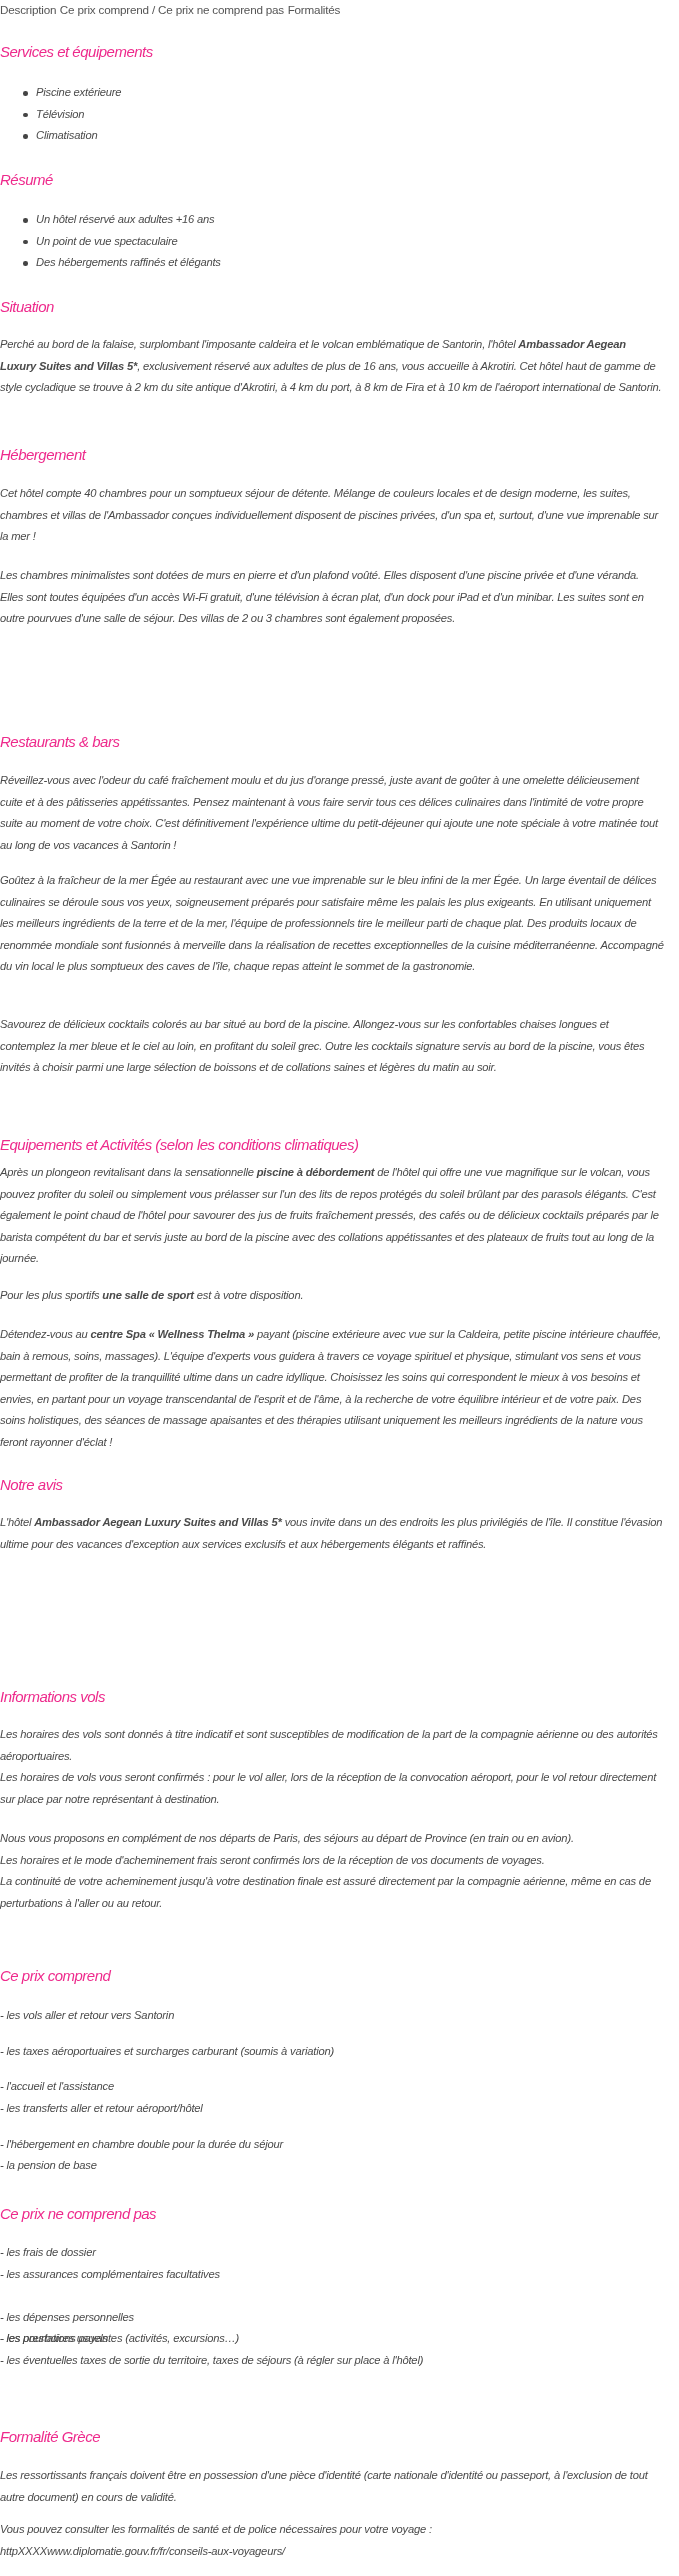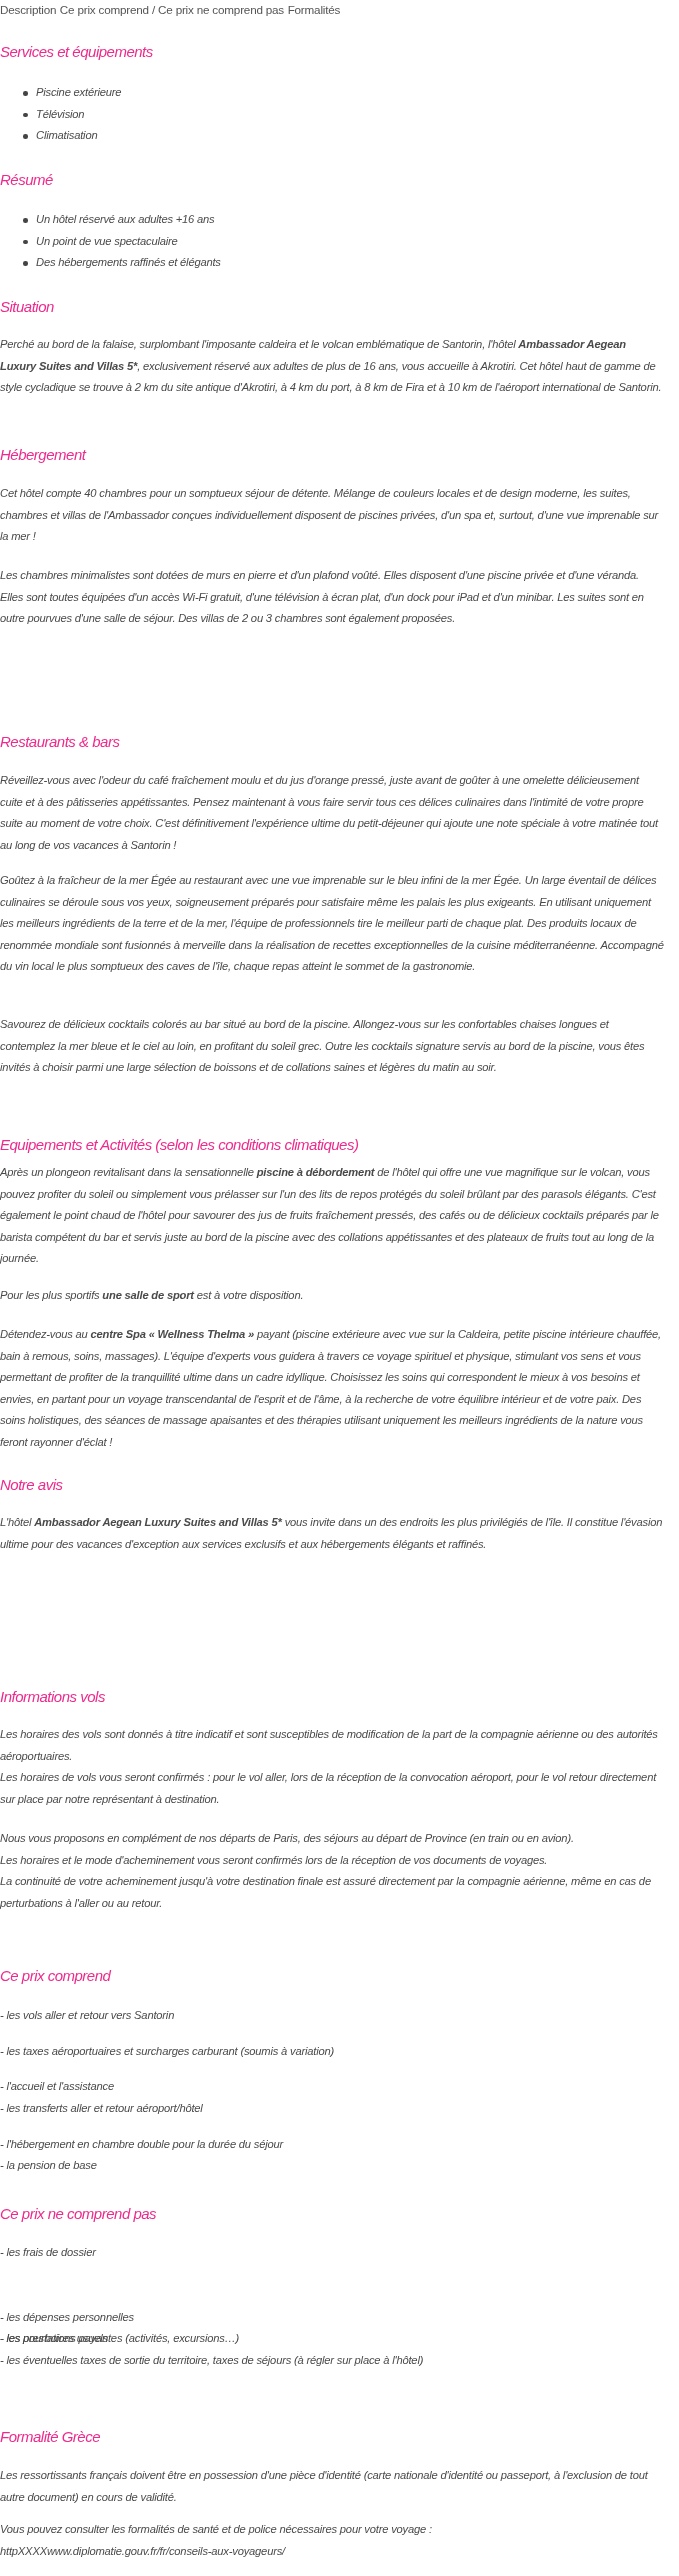--- a/index.html
+++ b/index.html
@@ -74,34 +74,35 @@
   <h2 style="top:1472px;">Notre avis</h2>
   <p style="top:1512px;"><span>L'hôtel </span><b>Ambassador Aegean Luxury Suites and Villas 5*</b><span> vous invite dans un des endroits les plus privilégiés de l'île. Il constitue l'évasion ultime pour des vacances d'exception aux services exclusifs et aux hébergements élégants et raffinés.</span></p>
 
   <h2 style="top:1684px;">Informations vols</h2>
   <p style="top:1724px;">
     <span class="line">Les horaires des vols sont donnés à titre indicatif et sont susceptibles de modification de la part de la compagnie aérienne ou des autorités aéroportuaires.</span>
     <span class="line">Les horaires de vols vous seront confirmés : pour le vol aller, lors de la réception de la convocation aéroport, pour le vol retour directement sur place par notre représentant à destination.</span>
   </p>
   <p style="top:1828px;">
     <span class="line">Nous vous proposons en complément de nos départs de Paris, des séjours au départ de Province (en train ou en avion).</span>
-    <span class="line">Les horaires et le mode d'acheminement vous seront confirmés lors de la réception de vos documents de voyages.</span>
+    <span class="line">Les horaires et le mode d'acheminement frais seront confirmés lors de la réception de vos documents de voyages.</span>
     <span class="line">La continuité de votre acheminement jusqu'à votre destination finale est assuré directement par la compagnie aérienne, même en cas de perturbations à l'aller ou au retour.</span>
   </p>
 
   <h2 style="top:1963px;">Ce prix comprend</h2>
   <p style="top:2005px;">- les vols aller et retour vers Santorin</p>
   <p style="top:2041px;">- les taxes aéroportuaires et surcharges carburant (soumis à variation)</p>
   <p style="top:2076px;">- l'accueil et l'assistance</p>
   <p style="top:2134px;">- l'hébergement en chambre double pour la durée du séjour</p>
   <p style="top:2098px;">- les transferts aller et retour aéroport/hôtel</p>
   <p style="top:2155px;">- la pension de base</p>
 
   <h2 style="top:2201px;">Ce prix ne comprend pas</h2>
   <p style="top:2242px;">- les frais de dossier</p>
+  <p style="top:2264px;">- les assurances complémentaires facultatives</p>
   <p style="top:2285px;margin-top:43px;">- les prestations payantes (activités, excursions…)</p>
   <p style="top:2307px;">- les dépenses personnelles</p>
   <p style="top:2328px;">- les pourboires usuels</p>
   <p style="top:2350px;">- les éventuelles taxes de sortie du territoire, taxes de séjours (à régler sur place à l'hôtel)</p>
 
   <h2 style="top:2424px;">Formalité Grèce</h2>
   <p style="top:2465px;">Les ressortissants français doivent être en possession d'une pièce d'identité (carte nationale d'identité ou passeport, à l'exclusion de tout autre document) en cours de validité.</p>
   <p style="top:2519px;">
     <span class="line">Vous pouvez consulter les formalités de santé et de police nécessaires pour votre voyage :</span>
     <span class="line">httpXXXXwww.diplomatie.gouv.fr/fr/conseils-aux-voyageurs/</span>

